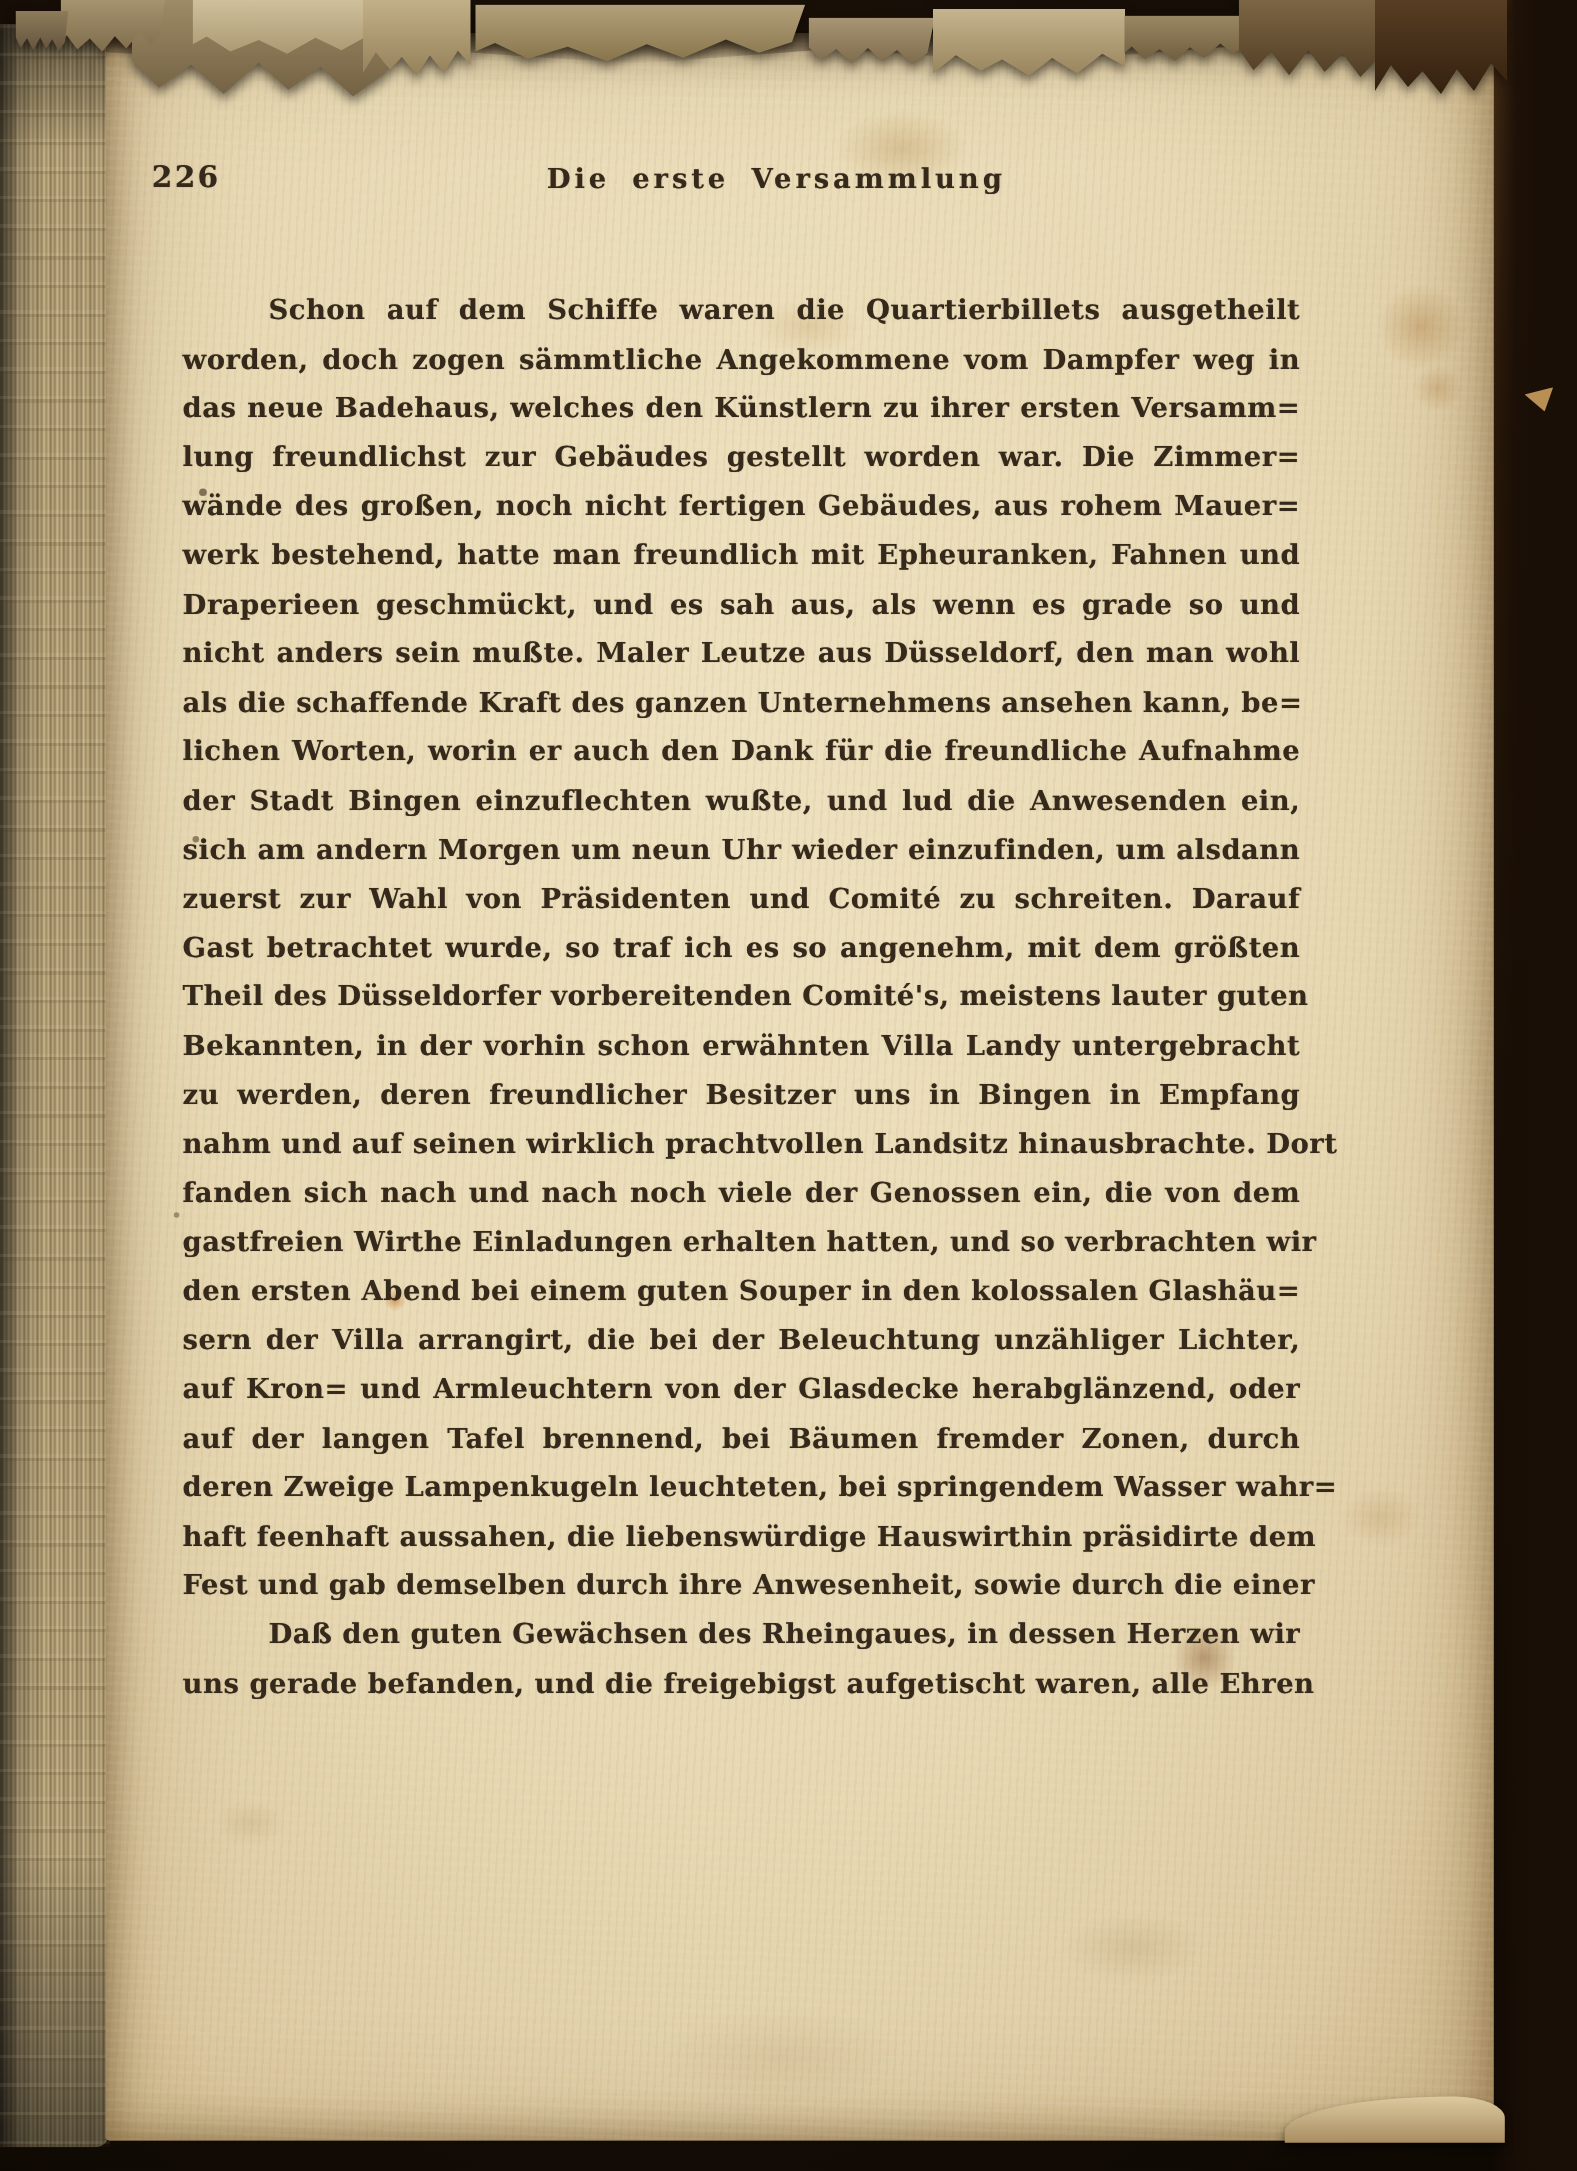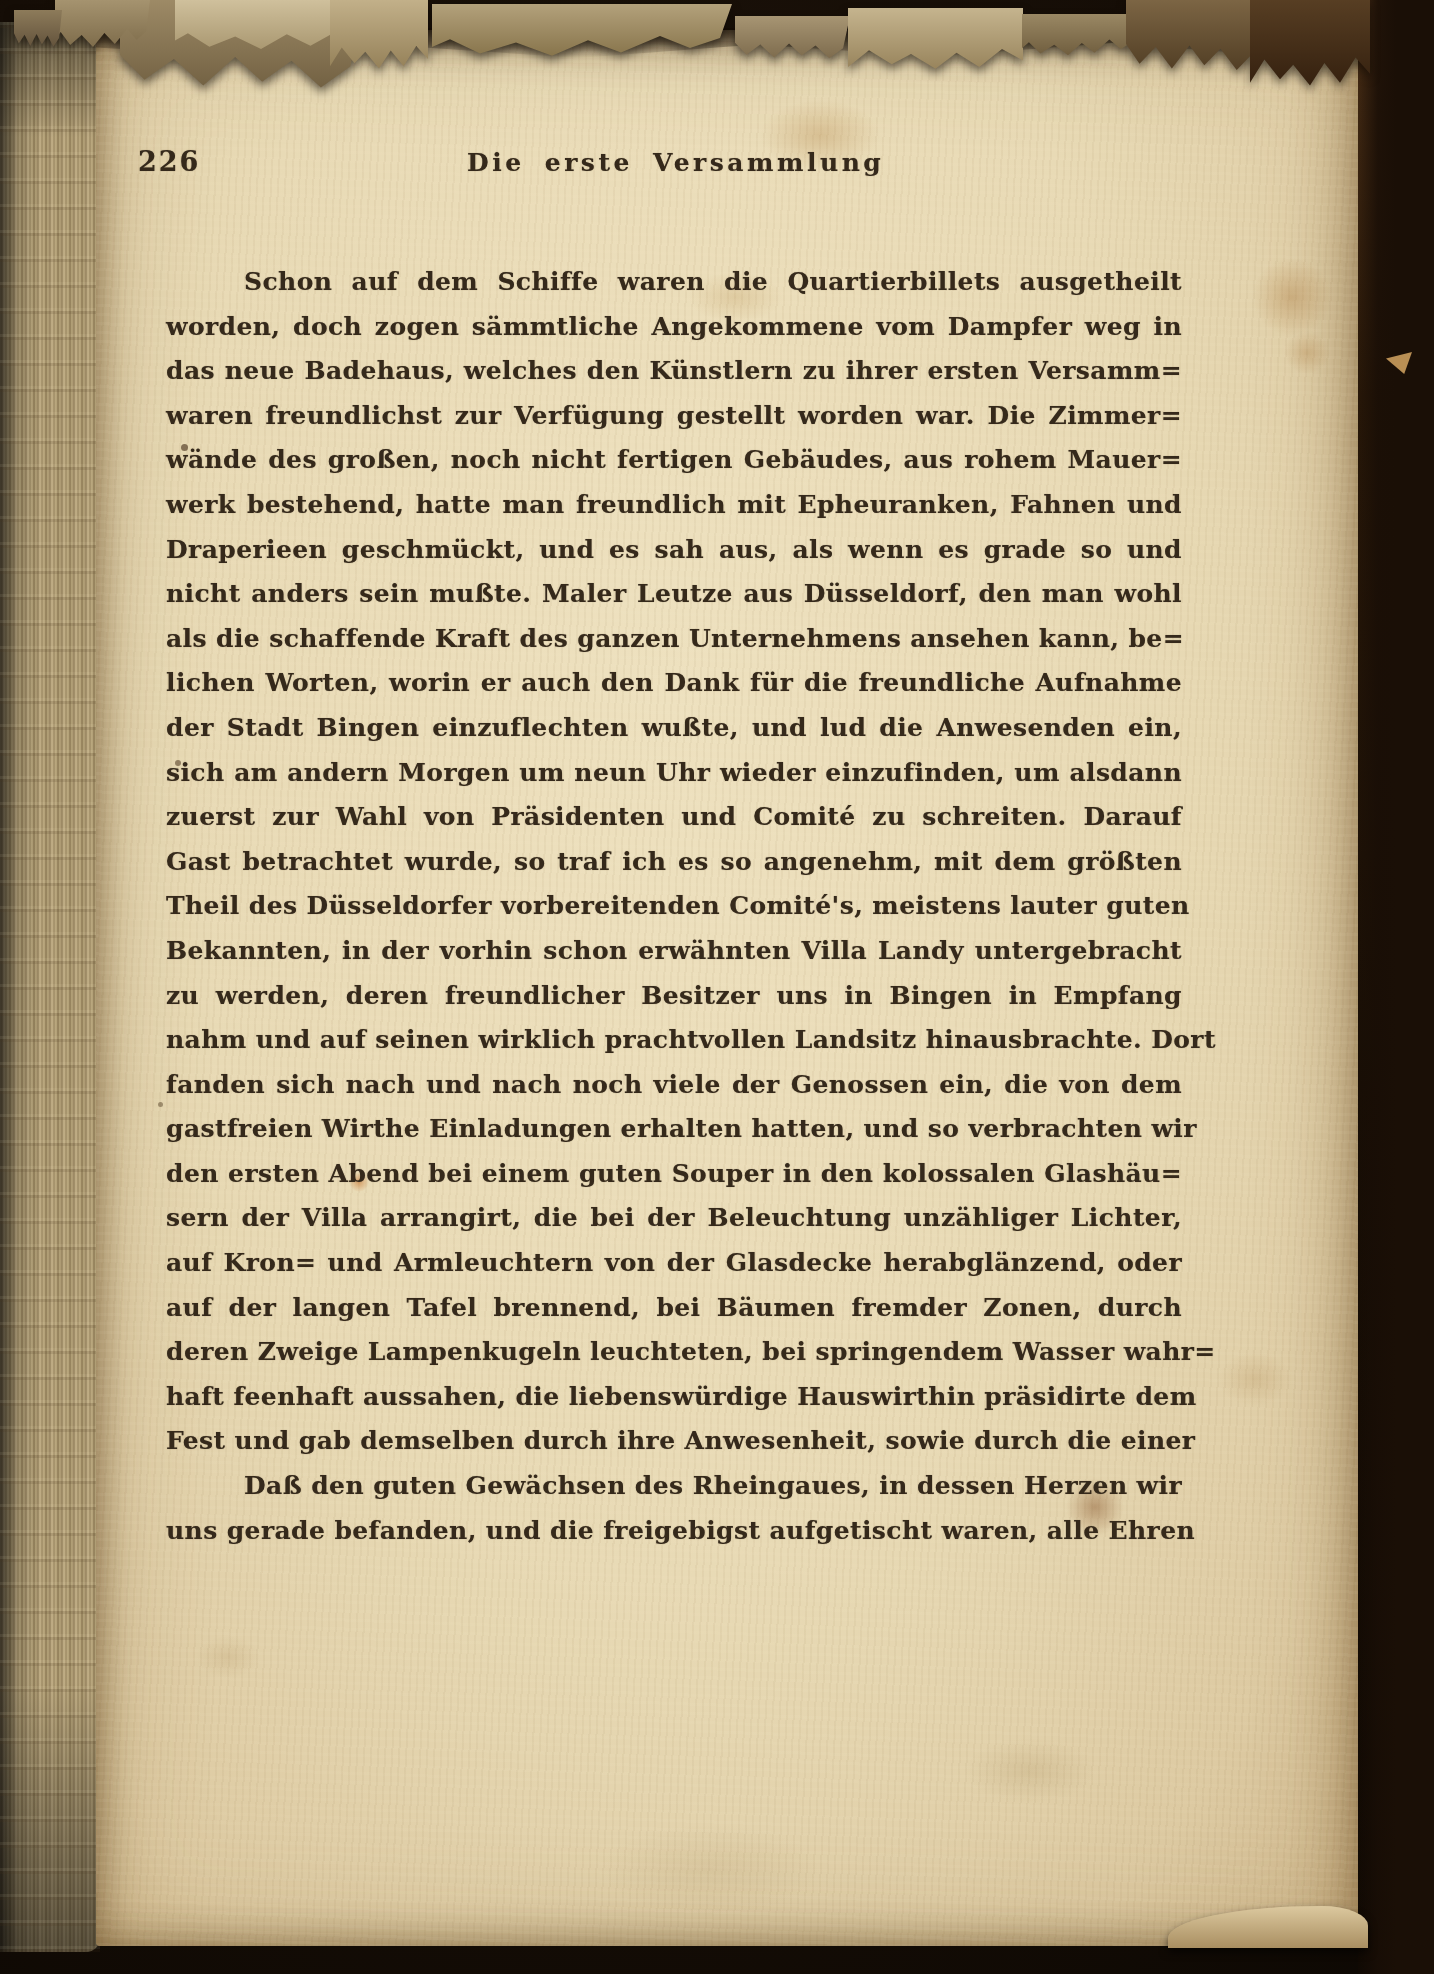--- a/index.html
+++ b/index.html
@@ -167,27 +167,27 @@
   <div class="stain st6"></div>
   <div class="stain st7"></div>
   <div class="stain st8"></div>
   <div class="stain st9"></div>
   <div class="stain st10"></div>
   <div class="stain sp1"></div>
   <div class="stain sp2"></div>
   <div class="stain sp3"></div>
 
   <div class="print page-number" style="color: rgb(53, 41, 27);">226</div>
-  <div class="print running-title" style="color: rgb(53, 41, 27);">Die erste Versammlung</div>
+  <div class="print running-title" style="color: rgb(53, 41, 27); margin-left: 30px;">Die erste Versammlung</div>
 
   <div class="print text-block" style="color: rgb(53, 41, 27);">
       <div class="text-line indent">Schon auf dem Schiffe waren die Quartierbillets ausgetheilt</div>
       <div class="text-line">worden, doch zogen sämmtliche Angekommene vom Dampfer weg in</div>
       <div class="text-line">das neue Badehaus, welches den Künstlern zu ihrer ersten Versamm=</div>
-      <div class="text-line">waren freundlichst zur Verfügung gestellt worden war.  Die Zimmer=</div>
+      <div class="text-line">lung freundlichst zur Gebäudes gestellt worden war.  Die Zimmer=</div>
       <div class="text-line">wände des großen, noch nicht fertigen Gebäudes, aus rohem Mauer=</div>
       <div class="text-line">werk bestehend, hatte man freundlich mit Epheuranken, Fahnen und</div>
       <div class="text-line">Draperieen geschmückt, und es sah aus, als wenn es grade so und</div>
       <div class="text-line">nicht anders sein mußte.  Maler Leutze aus Düsseldorf, den man wohl</div>
       <div class="text-line">als die schaffende Kraft des ganzen Unternehmens ansehen kann, be=</div>
       <div class="text-line">lichen Worten, worin er auch den Dank für die freundliche Aufnahme</div>
       <div class="text-line">der Stadt Bingen einzuflechten wußte, und lud die Anwesenden ein,</div>
       <div class="text-line">sich am andern Morgen um neun Uhr wieder einzufinden, um alsdann</div>
       <div class="text-line">zuerst zur Wahl von Präsidenten und Comité zu schreiten.  Darauf</div>
       <div class="text-line">Gast betrachtet wurde, so traf ich es so angenehm, mit dem größten</div>

